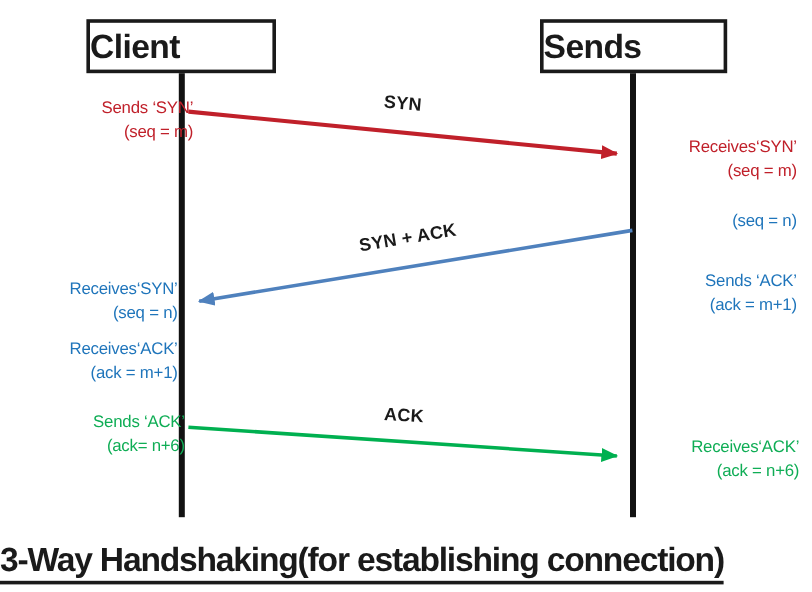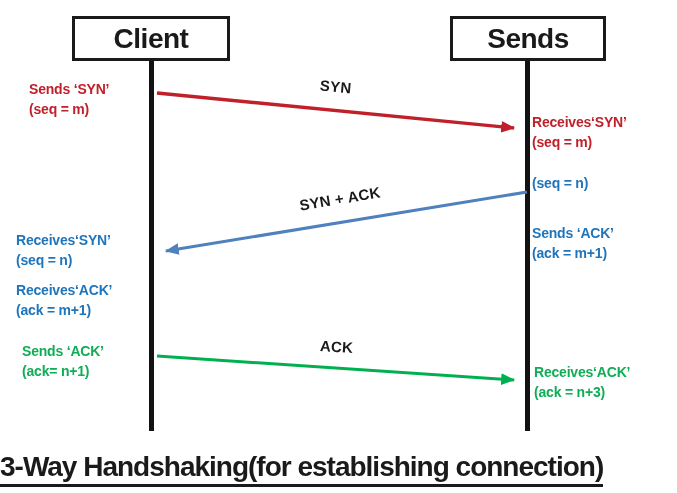--- a/index.html
+++ b/index.html
@@ -3,38 +3,38 @@
 <meta charset="utf-8">
 <style>
   html,body{margin:0;padding:0;background:#ffffff;}
   #canvas{
     position:relative;width:677px;height:493px;background:#ffffff;overflow:hidden;
     font-family:"Liberation Sans", sans-serif;
   }
   .actor-box{
     position:absolute;top:16px;height:45px;box-sizing:border-box;
     border:3px solid #1a1a1a;background:#ffffff;
-    display:flex;align-items:center;justify-content:center;
+    display:flex;align-items:center;
     font-size:28px;font-weight:bold;color:#1a1a1a;letter-spacing:-0.5px;
   }
   #client-box{left:72px;width:158px;}
   #server-box{left:450px;width:156px;}
   .lifeline{position:absolute;top:61px;width:5px;height:370px;background:#121212;}
   #client-lifeline{left:149px;}
   #server-lifeline{left:525px;}
   #arrow-layer{position:absolute;left:0;top:0;pointer-events:none;}
   .msg-label{
     position:absolute;font-weight:bold;font-size:15px;color:#1a1a1a;
     white-space:nowrap;letter-spacing:0.2px;
   }
   #label-syn{left:320px;top:78px;transform:rotate(5deg);}
   #label-synack{left:299px;top:190px;transform:rotate(-9.5deg);}
   #label-ack{left:320px;top:338px;transform:rotate(3.5deg);}
   .ann{
-    position:absolute;width:132px;text-align:left;font-weight:bold;
+    position:absolute;width:132px;text-align:right;font-weight:normal;
     font-size:14px;line-height:20px;letter-spacing:-0.2px;white-space:nowrap;
   }
   .red{color:#c0202a;}
   .blue{color:#1f75bb;}
   .green{color:#0fad55;}
   #ann-c0{left:29px;top:79px;}
   #ann-c1{left:16px;top:230px;}
   #ann-c2{left:16px;top:280px;}
   #ann-c3{left:22px;top:341px;}
   #ann-s0{left:532px;top:112px;}
@@ -91,36 +91,36 @@
   <div class="ann blue" id="ann-c1">
     <div>Receives‘SYN’</div>
     <div>(seq = n)</div>
   </div>
   <div class="ann blue" id="ann-c2">
     <div>Receives‘ACK’</div>
     <div>(ack = m+1)</div>
   </div>
   <div class="ann green" id="ann-c3">
     <div>Sends ‘ACK’</div>
-    <div>(ack= n+1)</div>
+    <div>(ack= n+6)</div>
   </div>
 
   <div class="ann red" id="ann-s0">
     <div>Receives‘SYN’</div>
     <div>(seq = m)</div>
   </div>
   <div class="ann blue" id="ann-s1">
     <div>(seq = n)</div>
   </div>
   <div class="ann blue" id="ann-s2">
     <div>Sends ‘ACK’</div>
     <div>(ack = m+1)</div>
   </div>
   <div class="ann green" id="ann-s3">
     <div>Receives‘ACK’</div>
-    <div>(ack = n+3)</div>
+    <div>(ack = n+6)</div>
   </div>
 
   <div id="title-wrap">
     <span id="diagram-title">3-Way Handshaking(for establishing connection)</span>
   </div>
 
 </div>
 
 </body></html>

